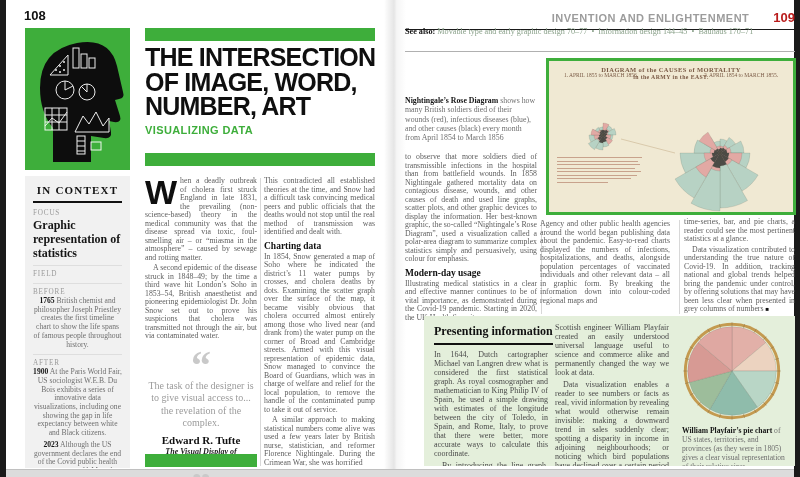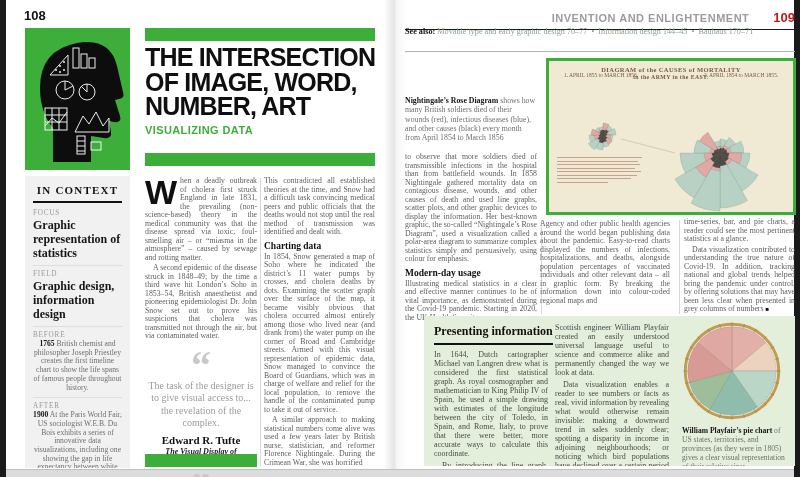--- a/index.html
+++ b/index.html
@@ -161,21 +161,20 @@
     <div class="subtitle">VISUALIZING DATA</div>
   </div>
   <div class="bar bar-mid"></div>
 
   <div class="ctx">
     <div class="ctx-h">IN CONTEXT</div>
     <div class="ctx-label">FOCUS</div>
     <div class="ctx-bold">Graphic representation of statistics</div>
     <div class="ctx-div"></div>
     <div class="ctx-label">FIELD</div>
-    <div class="ctx-bold">Graphic design, information design</div>
     <div class="ctx-div"></div>
     <div class="ctx-label">BEFORE</div>
     <p class="ctx-body"><b>1765</b> <span>British chemist and philosopher Joseph Priestley creates the first timeline chart to show the life spans of famous people throughout history.</span></p>
     <div class="ctx-div"></div>
     <div class="ctx-label">AFTER</div>
     <p class="ctx-body"><b>1900</b> <span>At the Paris World Fair, US sociologist W.E.B. Du Bois exhibits a series of innovative data visualizations, including one showing the gap in life expectancy between white and Black citizens.</span></p>
     <p class="ctx-body"><b>2023</b> <span>Although the US government declares the end of the Covid public health emergency on 11 May, the </span></p>
   </div>
 
   <div class="colL1">

